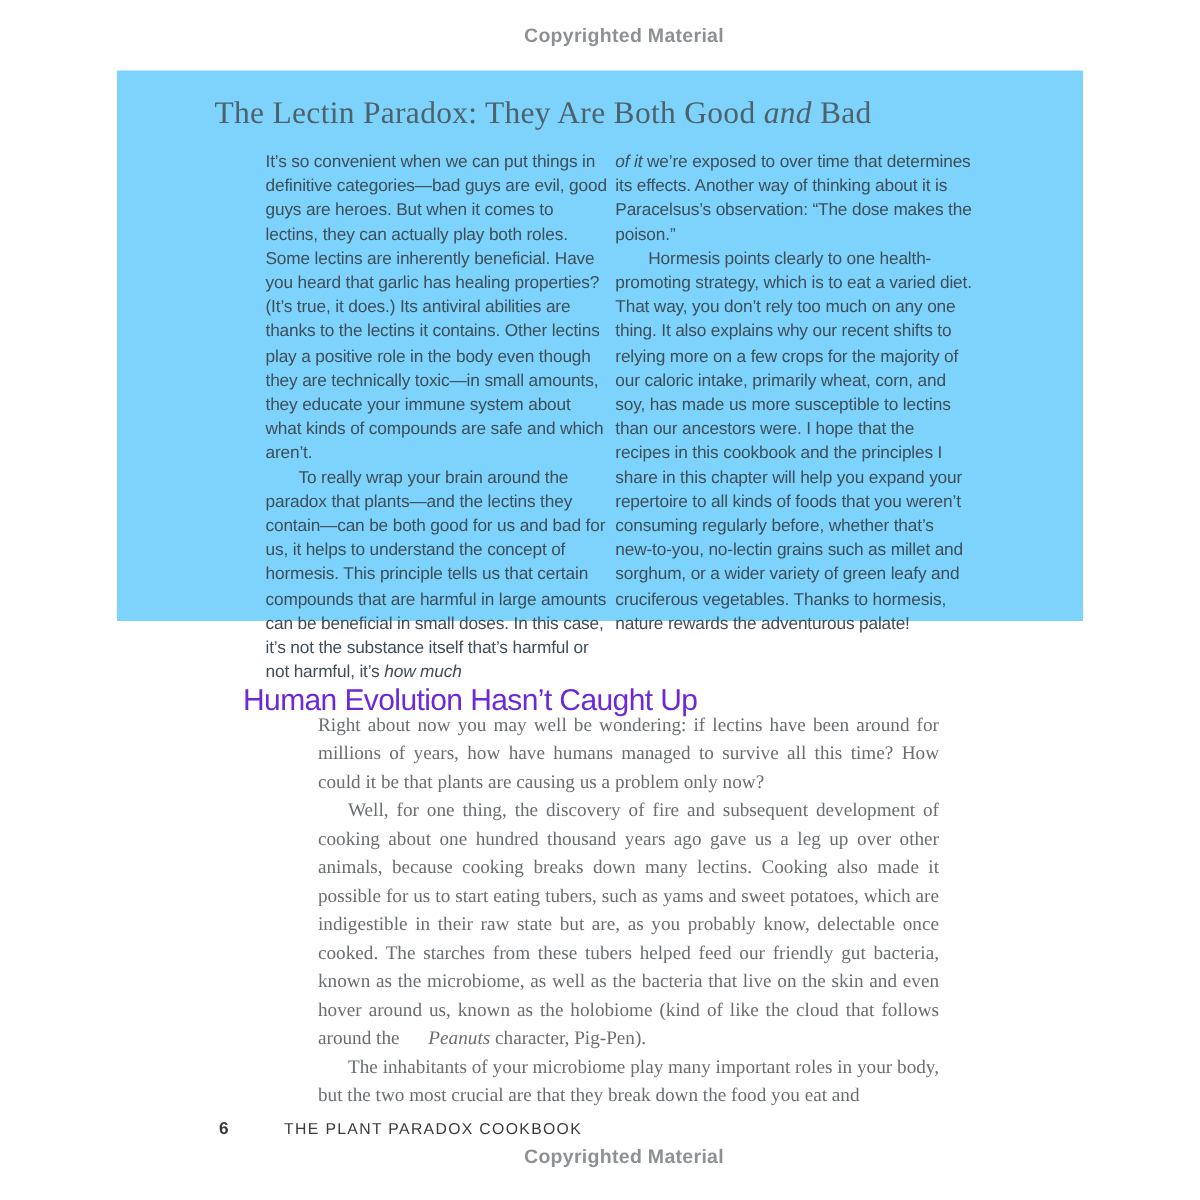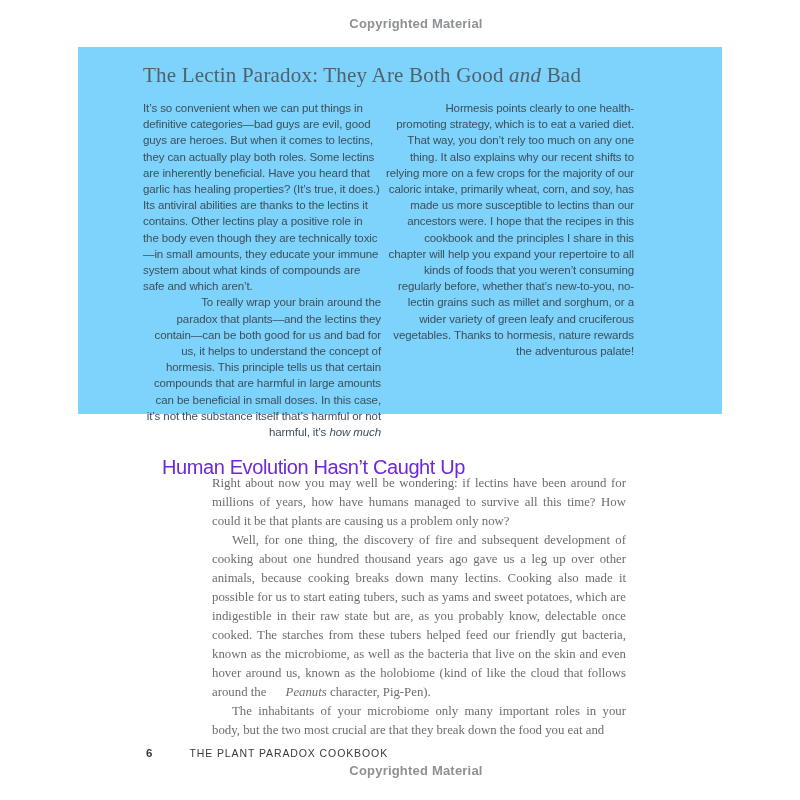--- a/index.html
+++ b/index.html
@@ -17,28 +17,28 @@
   .lectin-box {
     position: absolute; left: 78px; top: 47px; width: 644px; height: 367px;
     background: #7dd3fc; box-sizing: border-box; padding: 16px 74px 0 65px;
   }
   .box-heading {
     margin: 0 0 12px 0; font-family: "Liberation Serif", serif;
     font-weight: normal; font-size: 21px; color: #4e626b; letter-spacing: 0.2px;
     white-space: nowrap;
   }
   .box-heading em { font-style: italic; }
-  .columns { display: flex; gap: 5px; }
+  .columns { display: flex; gap: 5px; margin-left: 34px; }
   .col.left  { width: 238px; }
   .col.right { width: 248px; }
   .box-p {
     margin: 0; font-size: 11.5px; line-height: 16.2px;
     color: #3e4e58; letter-spacing: -0.1px;
   }
-  .box-p.indent { text-indent: 22px; text-align: right; }
+  .box-p.indent { text-indent: 22px; }
   .box-p em { font-style: italic; }
 
   .section-heading {
     position: absolute; left: 145px; top: 439px; margin: 17px;
     font-size: 20px; font-weight: normal; color: #6d28d9; letter-spacing: -0.4px;
     white-space: nowrap;
   }
   .body-text {
     position: absolute; left: 212px; top: 474px; width: 414px;
     font-family: "Liberation Serif", serif; font-size: 12.8px; line-height: 19px;
@@ -64,31 +64,32 @@
 
   <section class="lectin-box">
     <h2 class="box-heading"><span>The Lectin Paradox: They Are Both Good </span><em>and</em><span> Bad</span></h2>
 
     <div class="columns">
       <div class="col left">
         <p class="box-p">It’s so convenient when we can put things in definitive categories—bad guys are evil, good guys are heroes. But when it comes to lectins, they can actually play both roles. Some lectins are inherently beneficial. Have you heard that garlic has healing properties? (It’s true, it does.) Its antiviral abilities are thanks to the lectins it contains. Other lectins play a positive role in the body even though they are technically toxic—in small amounts, they educate your immune system about what kinds of compounds are safe and which aren’t.</p>
         <p class="box-p indent"><span>To really wrap your brain around the paradox that plants—and the lectins they contain—can be both good for us and bad for us, it helps to understand the concept of hormesis. This principle tells us that certain compounds that are harmful in large amounts can be beneficial in small doses. In this case, it’s not the substance itself that’s harmful or not harmful, it’s </span><em>how much</em></p>
       </div>
       <div class="col right">
+        <p class="box-p"><em>of it</em><span> we’re exposed to over time that determines its effects. Another way of thinking about it is Paracelsus’s observation: “The dose makes the poison.”</span></p>
         <p class="box-p indent">Hormesis points clearly to one health-promoting strategy, which is to eat a varied diet. That way, you don’t rely too much on any one thing. It also explains why our recent shifts to relying more on a few crops for the majority of our caloric intake, primarily wheat, corn, and soy, has made us more susceptible to lectins than our ancestors were. I hope that the recipes in this cookbook and the principles I share in this chapter will help you expand your repertoire to all kinds of foods that you weren’t consuming regularly before, whether that’s new-to-you, no-lectin grains such as millet and sorghum, or a wider variety of green leafy and cruciferous vegetables. Thanks to hormesis, nature rewards the adventurous palate!</p>
       </div>
     </div>
   </section>
 
   <h1 class="section-heading">Human Evolution Hasn’t Caught Up</h1>
 
   <div class="body-text">
     <p>Right about now you may well be wondering: if lectins have been around for millions of years, how have humans managed to survive all this time? How could it be that plants are causing us a problem only now?</p>
     <p class="indent"><span>Well, for one thing, the discovery of fire and subsequent development of cooking about one hundred thousand years ago gave us a leg up over other animals, because cooking breaks down many lectins. Cooking also made it possible for us to start eating tubers, such as yams and sweet potatoes, which are indigestible in their raw state but are, as you probably know, delectable once cooked. The starches from these tubers helped feed our friendly gut bacteria, known as the microbiome, as well as the bacteria that live on the skin and even hover around us, known as the holobiome (kind of like the cloud that follows around the </span><em>Peanuts</em><span> character, Pig-Pen).</span></p>
-    <p class="indent">The inhabitants of your microbiome only many important roles in your body, but the two most crucial are that they break down the food you eat and</p>
+    <p class="indent">The inhabitants of your microbiome play many important roles in your body, but the two most crucial are that they break down the food you eat and</p>
   </div>
 
   <div class="page-footer">
     <span class="page-number">6</span>
     <span class="book-title">THE PLANT PARADOX COOKBOOK</span>
   </div>
 
   <div class="copyright bottom">Copyrighted Material</div>
 
 </div>

